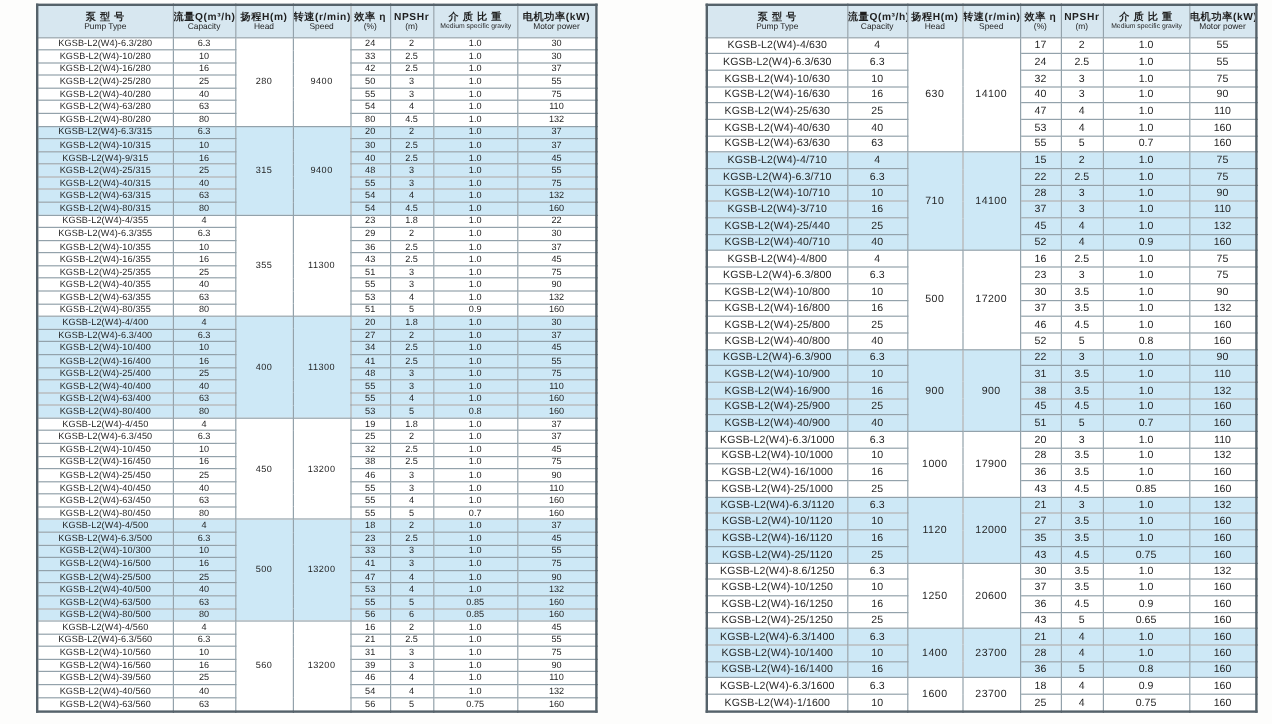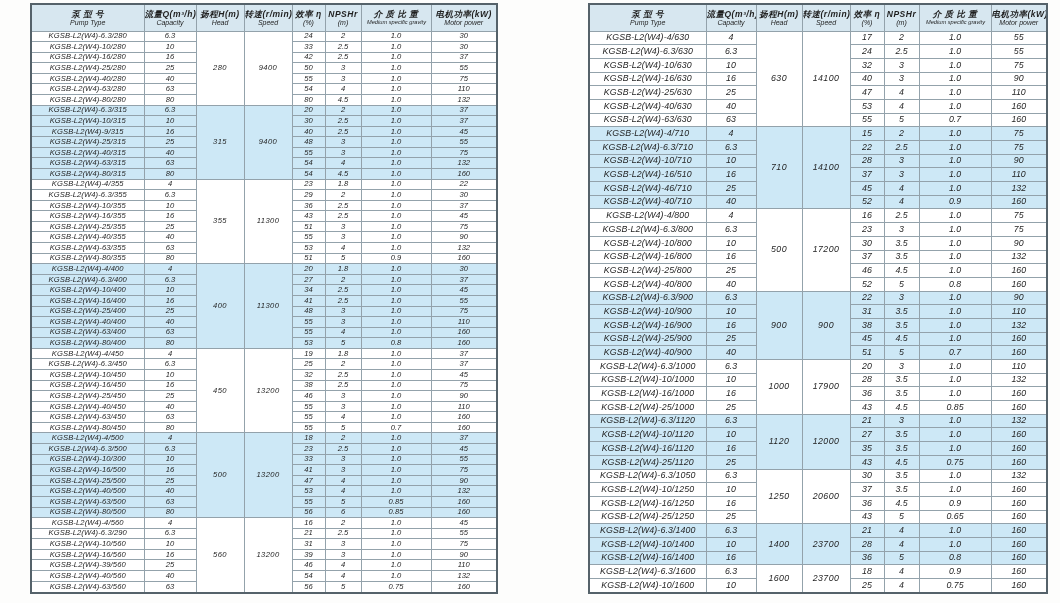--- a/index.html
+++ b/index.html
@@ -9,21 +9,20 @@
     font-family:"Liberation Sans","DejaVu Sans",sans-serif;
     color:#1f1f1f;
     -webkit-font-smoothing:antialiased;
   }
   .spec-table{
     position:absolute;top:3px;
     border-collapse:collapse;table-layout:fixed;
     height:591px;
     background:#fff;
     border:2px solid #55626a;
-    font-style:italic;
   }
   #table-left{left:30px;width:466px;}
   #table-right{left:588px;width:458px;}
   .spec-table td,.spec-table th{
     border:1px solid #93a2ab;
     padding:0;margin:0;
     text-align:center;vertical-align:middle;
     white-space:nowrap;overflow:hidden;
     line-height:1.05;
   }
@@ -473,21 +472,21 @@
         <td class="c-type">KGSB-L2(W4)-4/560</td>
         <td>4</td>
         <td class="c-merge" rowspan="7">560</td>
         <td class="c-merge" rowspan="7">13200</td>
         <td>16</td>
         <td>2</td>
         <td>1.0</td>
         <td>45</td>
       </tr>
       <tr>
-        <td class="c-type">KGSB-L2(W4)-6.3/290</td>
+        <td class="c-type">KGSB-L2(W4)-6.3/560</td>
         <td>6.3</td>
         <td>21</td>
         <td>2.5</td>
         <td>1.0</td>
         <td>55</td>
       </tr>
       <tr>
         <td class="c-type">KGSB-L2(W4)-10/560</td>
         <td>10</td>
         <td>31</td>
@@ -656,29 +655,29 @@
       </tr>
       <tr class="band">
         <td class="c-type">KGSB-L2(W4)-10/710</td>
         <td>10</td>
         <td>28</td>
         <td>3</td>
         <td>1.0</td>
         <td>90</td>
       </tr>
       <tr class="band">
-        <td class="c-type">KGSB-L2(W4)-16/510</td>
+        <td class="c-type">KGSB-L2(W4)-3/710</td>
         <td>16</td>
         <td>37</td>
         <td>3</td>
         <td>1.0</td>
         <td>110</td>
       </tr>
       <tr class="band">
-        <td class="c-type">KGSB-L2(W4)-46/710</td>
+        <td class="c-type">KGSB-L2(W4)-25/440</td>
         <td>25</td>
         <td>45</td>
         <td>4</td>
         <td>1.0</td>
         <td>132</td>
       </tr>
       <tr class="band">
         <td class="c-type">KGSB-L2(W4)-40/710</td>
         <td>40</td>
         <td>52</td>
@@ -840,21 +839,21 @@
       </tr>
       <tr class="band">
         <td class="c-type">KGSB-L2(W4)-25/1120</td>
         <td>25</td>
         <td>43</td>
         <td>4.5</td>
         <td>0.75</td>
         <td>160</td>
       </tr>
       <tr>
-        <td class="c-type">KGSB-L2(W4)-6.3/1050</td>
+        <td class="c-type">KGSB-L2(W4)-8.6/1250</td>
         <td>6.3</td>
         <td class="c-merge" rowspan="4">1250</td>
         <td class="c-merge" rowspan="4">20600</td>
         <td>30</td>
         <td>3.5</td>
         <td>1.0</td>
         <td>132</td>
       </tr>
       <tr>
         <td class="c-type">KGSB-L2(W4)-10/1250</td>
@@ -910,21 +909,21 @@
         <td class="c-type">KGSB-L2(W4)-6.3/1600</td>
         <td>6.3</td>
         <td class="c-merge" rowspan="2">1600</td>
         <td class="c-merge" rowspan="2">23700</td>
         <td>18</td>
         <td>4</td>
         <td>0.9</td>
         <td>160</td>
       </tr>
       <tr>
-        <td class="c-type">KGSB-L2(W4)-10/1600</td>
+        <td class="c-type">KGSB-L2(W4)-1/1600</td>
         <td>10</td>
         <td>25</td>
         <td>4</td>
         <td>0.75</td>
         <td>160</td>
       </tr>
     </tbody>
 </table>
 
 </body></html>

